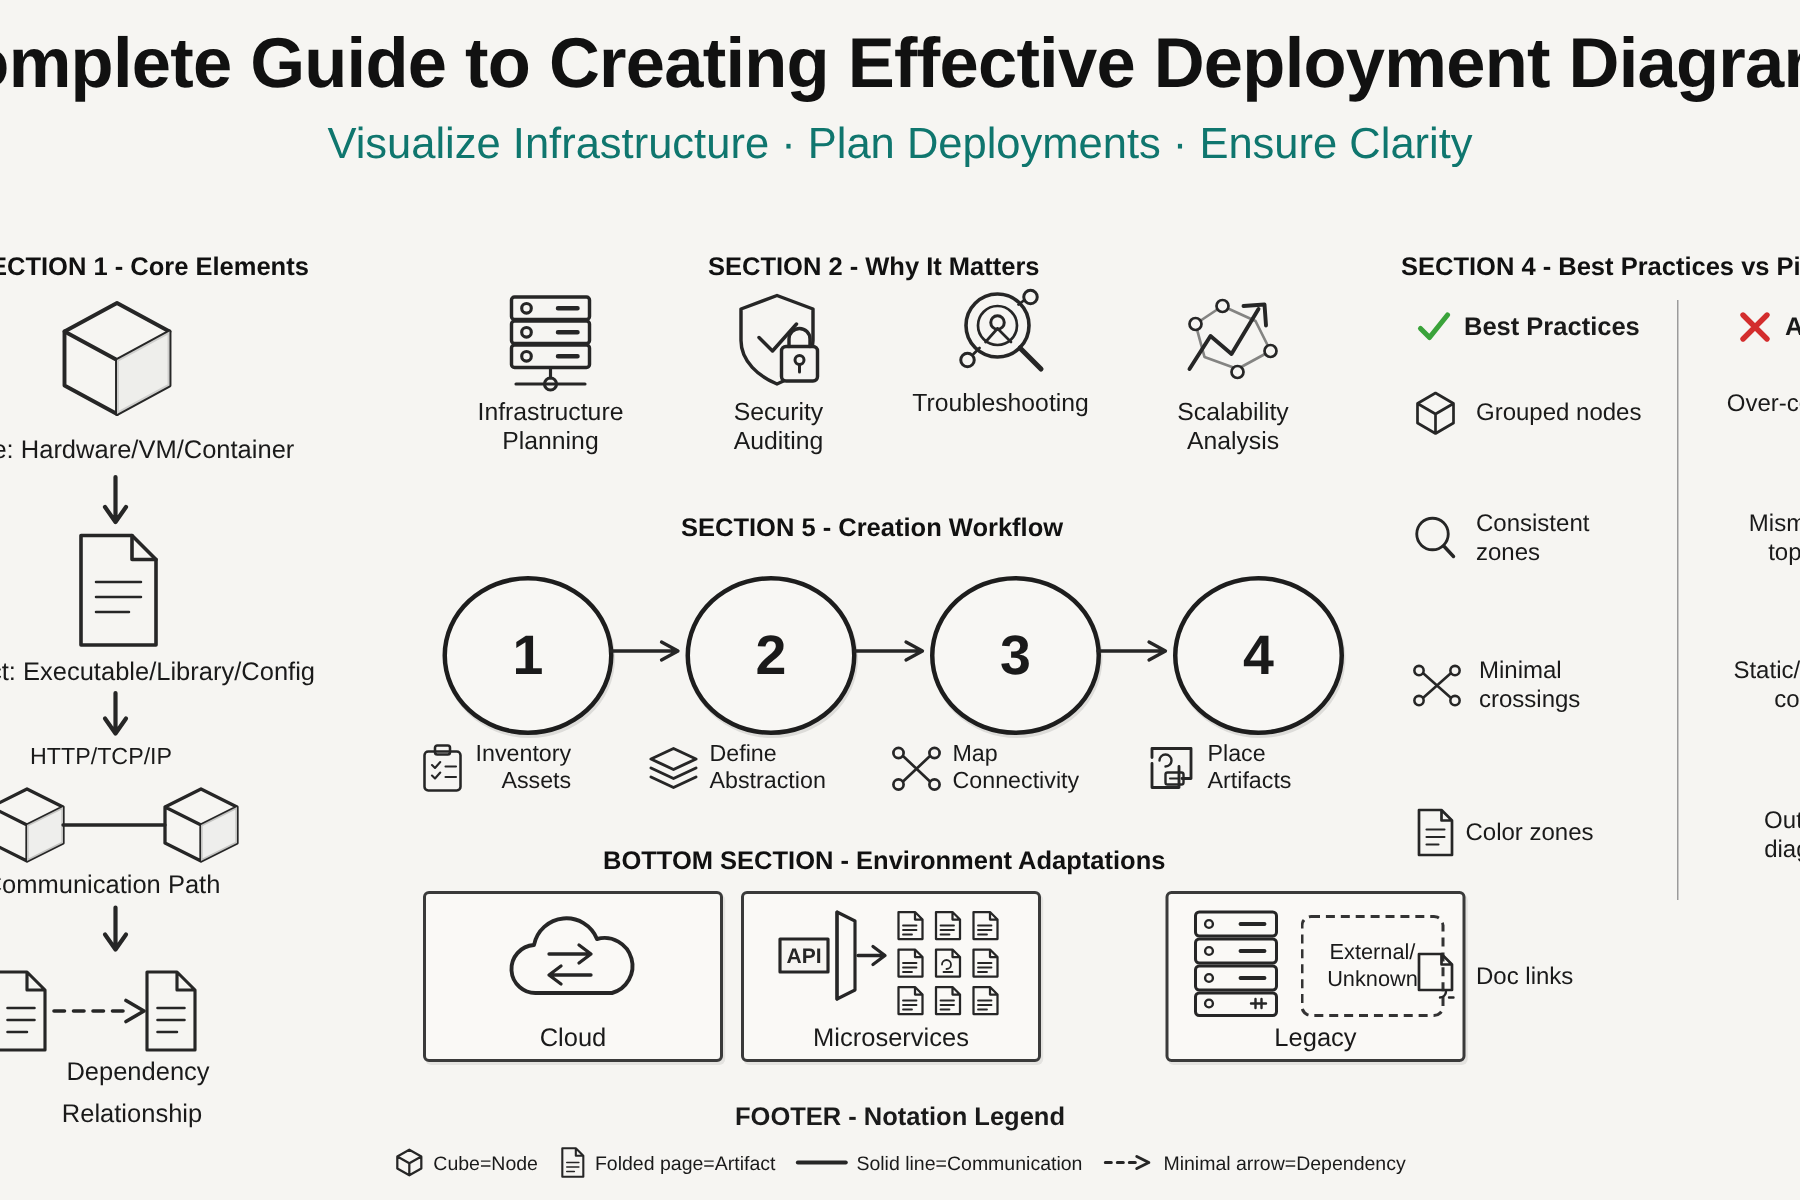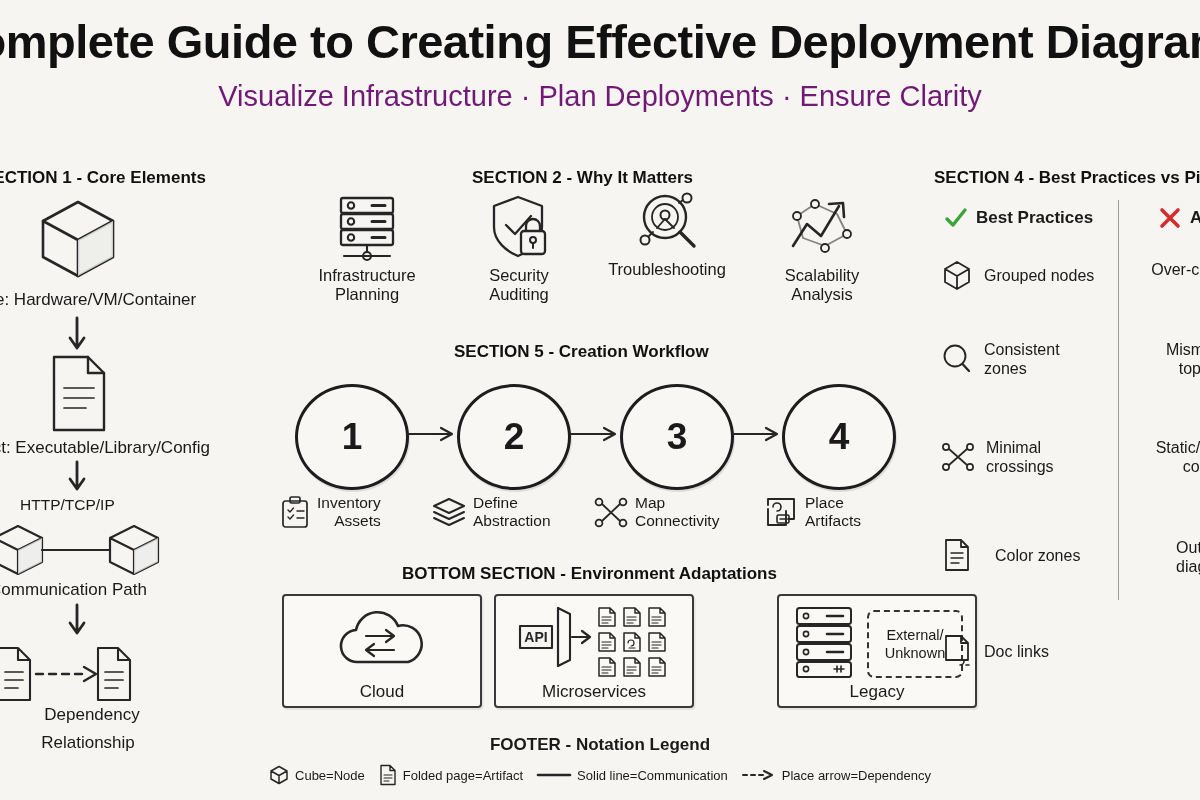--- a/index.html
+++ b/index.html
@@ -13,21 +13,21 @@
   .stage{position:absolute;inset:0;}
   
   .title{
     position:absolute;top:14px;left:50%;transform:translateX(-50%);
     white-space:nowrap;
     font-size:47px;font-weight:bold;letter-spacing:-.5px;
     color:#111;
   }
   .subtitle{
     position:absolute;top:80px;left:50%;transform:translateX(-50%);
-    white-space:nowrap;font-size:29px;color:#701a75;
+    white-space:nowrap;font-size:29px;color:#0f766e;
   }
   
   .sec-head{
     position:absolute;font-size:17px;font-weight:bold;white-space:nowrap;color:#111;
   }
   .lbl{position:absolute;white-space:nowrap;}
   svg{display:block;overflow:visible;}
   .ink{stroke:#262626;fill:none;stroke-width:2.1;stroke-linecap:round;stroke-linejoin:round;}
   .ink-thin{stroke:#262626;fill:none;stroke-width:1.7;stroke-linecap:round;stroke-linejoin:round;}
   
@@ -437,21 +437,21 @@
           <circle class="ink-thin" style="stroke-width:1.7" cx="28" cy="25" r="3.1"></circle>
           <path class="ink-thin" style="stroke-width:1.7" d="M7 7 L25 23 M25 7 L7 23"></path>
         </svg>
       </span>
       <span class="bp-row-label">
         <span style="display:block">Minimal</span>
         <span style="display:block">crossings</span>
       </span>
     </div>
 
-    <div style="position:absolute;left:12px;top:378px;display:flex;align-items:center;gap:23px;">
+    <div style="position:absolute;left:12px;top:378px;display:flex;align-items:center;gap:5px;">
       <span>
         <svg width="30" height="34" viewBox="0 0 30 34">
             <path class="ink-thin" style="stroke-width:1.8" d="M4 2 H19 L26 9 V32 H4 Z M19 2 V9 H26"></path>
             <path class="ink-thin" style="stroke-width:1.4" d="M9 15 H21 M9 20 H21 M9 25 H17"></path>
           </svg>
       </span>
       <span class="bp-row-label">Color zones</span>
     </div>
 
     <div style="position:absolute;left:12px;top:474px;display:flex;align-items:center;gap:12px;">
@@ -510,17 +510,17 @@
       </span>
       <span>Solid line=Communication</span>
     </span>
     <span class="li">
       <span>
         <svg width="34" height="12" viewBox="0 0 34 12">
             <path class="ink" style="stroke-width:2;stroke-dasharray:4 4" d="M1 6 H22"></path>
             <path class="ink" style="stroke-width:2" d="M22 2 L30 6 L22 10"></path>
           </svg>
       </span>
-      <span>Place arrow=Dependency</span>
+      <span>Minimal arrow=Dependency</span>
     </span>
   </div>
 
 </div>
 
 </body></html>

